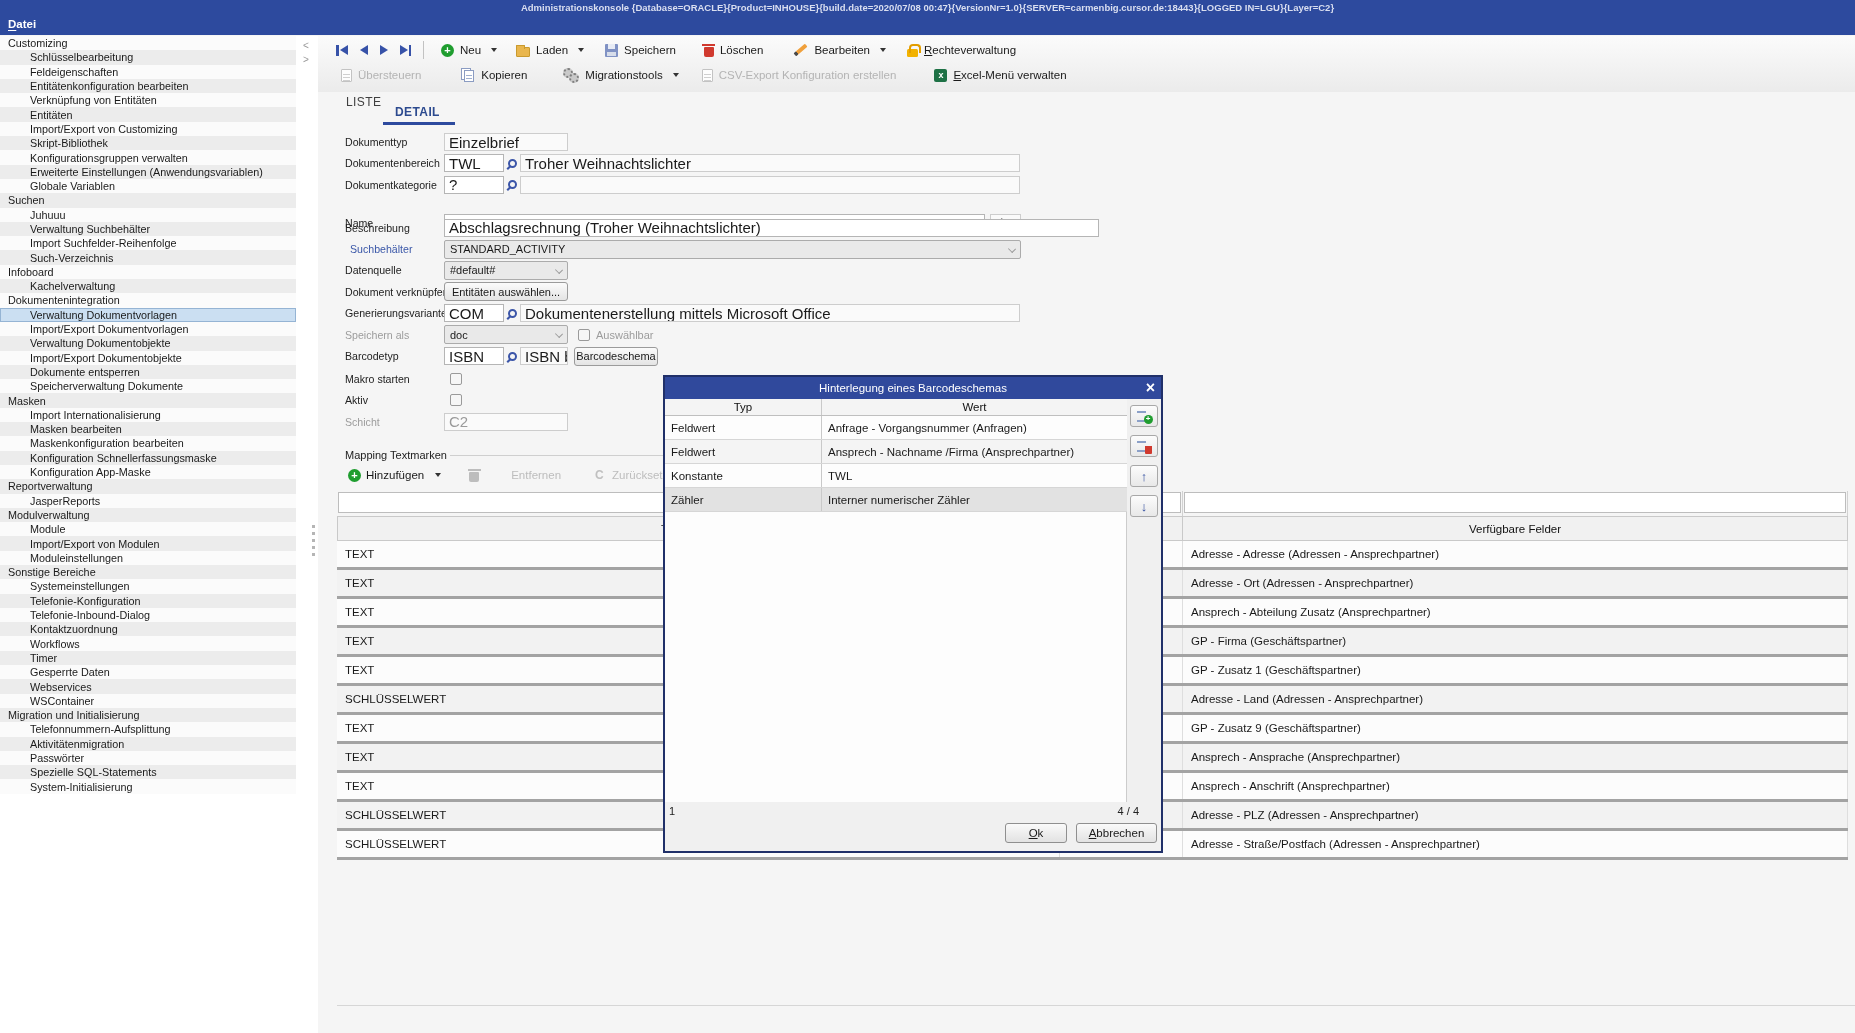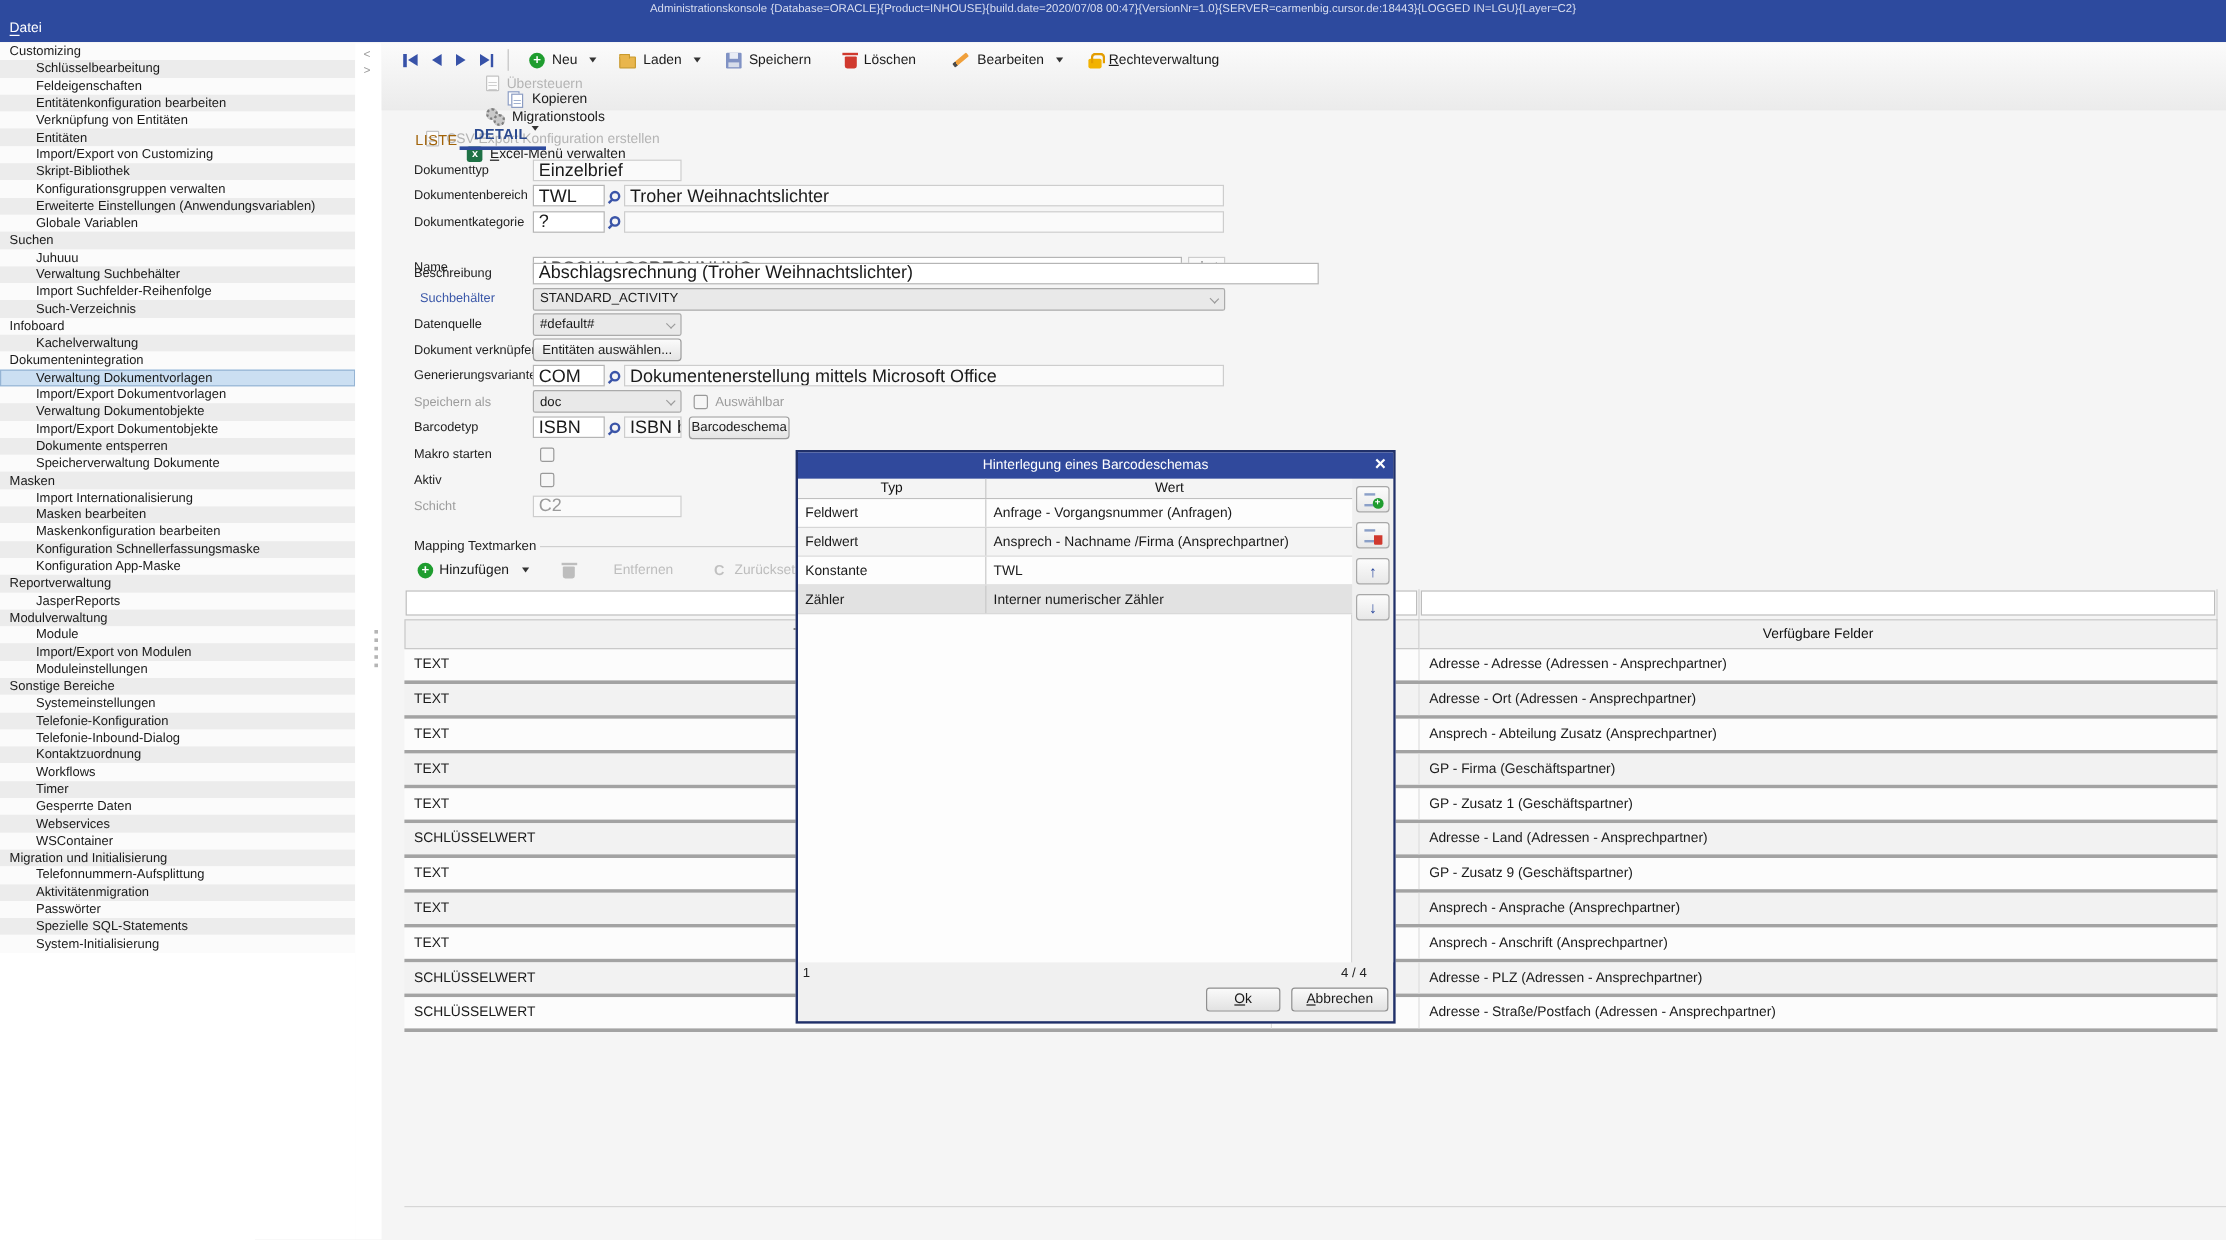--- a/index.html
+++ b/index.html
@@ -1,20 +1,20 @@
 <!DOCTYPE html>
 <html><head>
 <meta charset="utf-8">
 <style>
   * { box-sizing: border-box; margin: 0; padding: 0; }
   html,body { width:1855px; height:1033px; overflow:hidden; }
   body { position:relative; font-family:"Liberation Sans", sans-serif; background:#f5f5f5; color:#1a1a1a; }
 
   
-  .titlebar { position:absolute; left:0; top:0; width:1855px; height:35px; background:#2d4a9e; }
+  .titlebar { position:absolute; left:0; top:0; width:1855px; height:35px; background:#2d4a9e;font-weight:bold; }
   .app-title { text-align:center; color:#d9def0; font-size:9.5px; padding-top:2px; white-space:nowrap; }
   .menubar { position:absolute; left:8px; top:18px; display:flex; gap:20px;flex-direction:column; }
   .menu-item { color:#ffffff; font-size:11.5px; cursor:default; }
   .menu-item u { text-underline-offset:2px; }
 
   
   .sidebar { position:absolute; left:0; top:36px; width:296px; height:997px; background:#ffffff; overflow:hidden; }
   .side-row { height:14.31px; display:flex; align-items:center; font-size:10.8px; white-space:nowrap; overflow:hidden; background:#fbfbfb; }
   .side-row:nth-child(even) { background:#ececec; }
   .side-row .lbl { padding-left:8px; }
@@ -23,21 +23,21 @@
 
   .splitter { position:absolute; left:296px; top:36px; width:22px; height:997px; background:#ffffff; }
   .split-chev { position:absolute; left:7px; color:#9a9a9a; font-size:10px; line-height:10px; }
   .split-dots { position:absolute; left:16px; top:489px; display:flex; flex-direction:column; gap:4px; }
   .split-dots i { width:3px; height:3px; background:#b5b5b5; display:block; }
 
   
   .toolbar-strip { position:absolute; left:318px; top:36px; width:1537px; height:56px; background:linear-gradient(180deg,#fbfbfb,#ebebeb); }
   .tb-row { position:absolute; display:flex; align-items:center; height:24px; }
   .tb-row1 { left:332px; top:38px; }
-  .tb-row2 { left:332px; top:63px;flex-direction:column; }
+  .tb-row2 { left:332px; top:63px; }
   .tbtn { display:flex; align-items:center; gap:6px; padding:0 9px; height:24px; font-size:11.5px; color:#1a1a1a; cursor:default; }
   .tbtn.disabled { color:#b4b4b4; }
   .caret { width:0; height:0; border-left:3.5px solid transparent; border-right:3.5px solid transparent; border-top:4px solid #333; margin-left:1px; }
   .tb-sep { width:1px; height:18px; background:#c2c2c2; margin:0 8px; }
 
   
   .nav-grp { display:flex; align-items:center; gap:12px; padding:0 4px; }
   .tri-l { width:0; height:0; border-top:5px solid transparent; border-bottom:5px solid transparent; border-right:8px solid #3752a8; }
   .tri-r { width:0; height:0; border-top:5px solid transparent; border-bottom:5px solid transparent; border-left:8px solid #3752a8; }
   .nav-pair { display:flex; align-items:center; gap:1px; }
@@ -61,21 +61,21 @@
   .ic-copy .p1 { position:absolute; left:0; top:0; width:10px; height:12px; background:#fff; border:1px solid #8b9cc2; }
   .ic-copy .p2 { position:absolute; left:3px; top:2px; width:10px; height:12px; background:#fff; border:1px solid #8b9cc2;
                  background-image:repeating-linear-gradient(180deg,transparent 0 2px,#9fb0d0 2px 3px); background-size:6px 8px; background-position:1px 2px; background-repeat:no-repeat; }
   .ic-gear { width:10px; height:10px; border-radius:50%; border:2.5px dotted #7e7e7e; background:#c9c9c9; }
   .ic-gears { position:relative; width:16px; height:15px; }
   .ic-gears .g1 { position:absolute; left:0; top:0; } .ic-gears .g2 { position:absolute; left:6px; top:5px; }
   .ic-excel { width:13px; height:13px; background:#1e7145; color:#fff; font-size:9px; font-weight:bold; text-align:center; line-height:13px; border-radius:2px; }
 
   
   .tab { position:absolute; font-size:12px; letter-spacing:0.4px; }
-  .tab-liste { left:346px; top:110px; color:#a16207; }
+  .tab-liste { left:346px; top:95px; color:#404040; }
   .tab-detail { left:395px; top:105px; color:#2c4a8f; font-weight:bold; }
   .tab-underline { position:absolute; left:383px; top:122px; width:72px; height:3px; background:#2d4a9e; }
 
   
   .form { position:absolute; left:345px; top:133px; width:700px; }
   .frow { position:absolute; left:0; height:18px; display:flex; align-items:center; font-size:11px; }
   .flabel { width:99px; color:#222; white-space:nowrap; overflow:hidden; flex:none; font-size:10.6px; }
   .flabel.blue { color:#3a57a8; padding-left:5px; }
   .flabel.grey { color:#9c9c9c; }
   .box { height:18px; border:1px solid #b5b5b5; background:#fff; font-size:15px; padding:0 4px; display:flex; align-items:center; white-space:nowrap; overflow:hidden; flex:none; }

